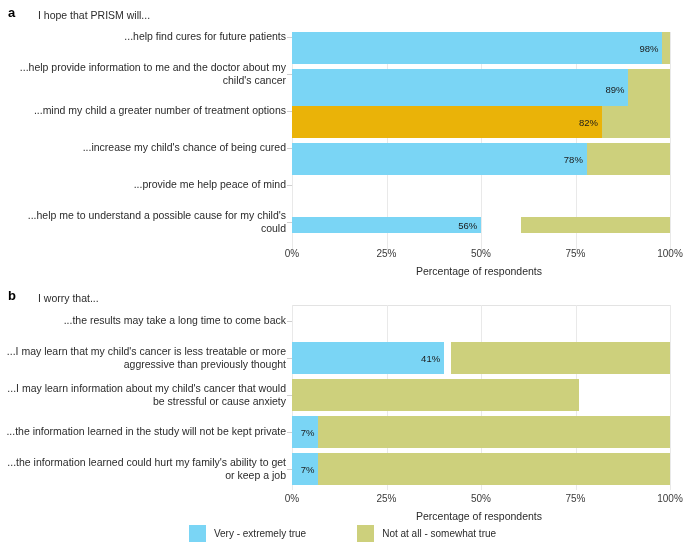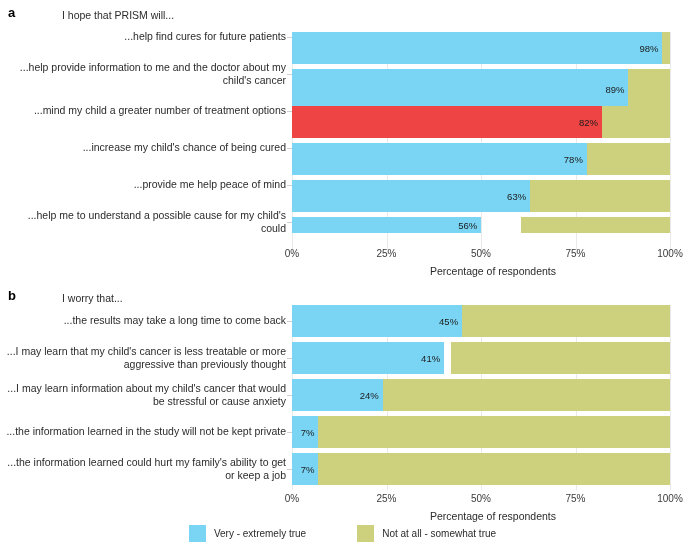--- a/index.html
+++ b/index.html
@@ -33,21 +33,20 @@
     font-weight: bold;
     color: #000000;
     line-height: 1;
   }
   .panel-caption {
     position: absolute;
     font-size: 10.5px;
     color: #2b2b2b;
     line-height: 1.15;
     white-space: nowrap;
-    margin-left: 24px;
   }
 
   
   .plot {
     position: absolute;
     left: 292px;
     width: 378px;
   }
   .gridlines {
     position: absolute;
@@ -124,21 +123,21 @@
   .xtick {
     position: absolute;
     top: 0;
     font-size: 10px;
     color: #3a3a3a;
     transform: translateX(-50%);
     white-space: nowrap;
   }
   .xlabel {
     position: absolute;
-    left: 304px;
+    left: 290px;
     width: 378px;
     text-align: center;
     font-size: 10.5px;
     color: #2b2b2b;
   }
 
   
   .legend {
     position: absolute;
     left: 0;
@@ -188,36 +187,30 @@
           </div>
           <div class="seg seg-b" style="width: 2%; background: rgb(205, 208, 124);"></div>
         </div>
         <div class="row" style="top: 37px; height: 39px;">
           <div class="seg seg-a" style="width: 89%; background: rgb(122, 213, 245);">
             <span class="seg-value">89%</span>
           </div>
           <div class="seg seg-b" style="width: 11%; background: rgb(205, 208, 124);"></div>
         </div>
         <div class="row" style="top: 74px; height: 32px;">
-          <div class="seg seg-a" style="width: 82%; background: #ef4444;">
+          <div class="seg seg-a" style="width: 82%; background: #eab308;">
             <span class="seg-value">82%</span>
           </div>
           <div class="seg seg-b" style="width: 18%; background: rgb(205, 208, 124);"></div>
         </div>
         <div class="row" style="top: 111px; height: 32px;">
           <div class="seg seg-a" style="width: 78%; background: rgb(122, 213, 245);">
             <span class="seg-value">78%</span>
           </div>
           <div class="seg seg-b" style="width: 22%; background: rgb(205, 208, 124);"></div>
-        </div>
-        <div class="row" style="top: 148px; height: 32px;">
-          <div class="seg seg-a" style="width: 63%; background: rgb(122, 213, 245);">
-            <span class="seg-value">63%</span>
-          </div>
-          <div class="seg seg-b" style="width: 37%; background: rgb(205, 208, 124);"></div>
         </div>
         <div class="row" style="top: 185px; height: 16px; gap: 40px;">
           <div class="seg seg-a" style="width: 56%; background: rgb(122, 213, 245);">
             <span class="seg-value">56%</span>
           </div>
           <div class="seg seg-b" style="width: 44%; background: rgb(205, 208, 124);"></div>
         </div>
       </div>
 
     <div class="xaxis" id="xaxis-a" style="top:248px;">
@@ -260,36 +253,27 @@
 
     <div class="plot" id="plot-b" style="top:20px; height:185px;">
       <div class="axis-top-rule"></div>
       <div class="gridlines" id="grid-b">
           <div class="gridline" style="left: 0px;"></div>
           <div class="gridline" style="left: 94.5px;"></div>
           <div class="gridline" style="left: 189px;"></div>
           <div class="gridline" style="left: 283.5px;"></div>
           <div class="gridline" style="left: 378px;"></div>
         </div>
-    <div class="row" style="top: 0px; height: 32px;">
-          <div class="seg seg-a" style="width: 45%; background: rgb(122, 213, 245);">
-            <span class="seg-value">45%</span>
-          </div>
-          <div class="seg seg-b" style="width: 55%; background: rgb(205, 208, 124);"></div>
-        </div>
         <div class="row" style="top: 37px; height: 32px; gap: 7px;">
           <div class="seg seg-a" style="width: 41%; background: rgb(122, 213, 245);">
             <span class="seg-value">41%</span>
           </div>
           <div class="seg seg-b" style="width: 59%; background: rgb(205, 208, 124);"></div>
         </div>
         <div class="row" style="top: 74px; height: 32px;">
-          <div class="seg seg-a" style="width: 24%; background: rgb(122, 213, 245);">
-            <span class="seg-value">24%</span>
-          </div>
           <div class="seg seg-b" style="width: 76%; background: rgb(205, 208, 124);"></div>
         </div>
         <div class="row" style="top: 111px; height: 32px;">
           <div class="seg seg-a" style="width: 7%; background: rgb(122, 213, 245);">
             <span class="seg-value">7%</span>
           </div>
           <div class="seg seg-b" style="width: 93%; background: rgb(205, 208, 124);"></div>
         </div>
         <div class="row" style="top: 148px; height: 32px;">
           <div class="seg seg-a" style="width: 7%; background: rgb(122, 213, 245);">

